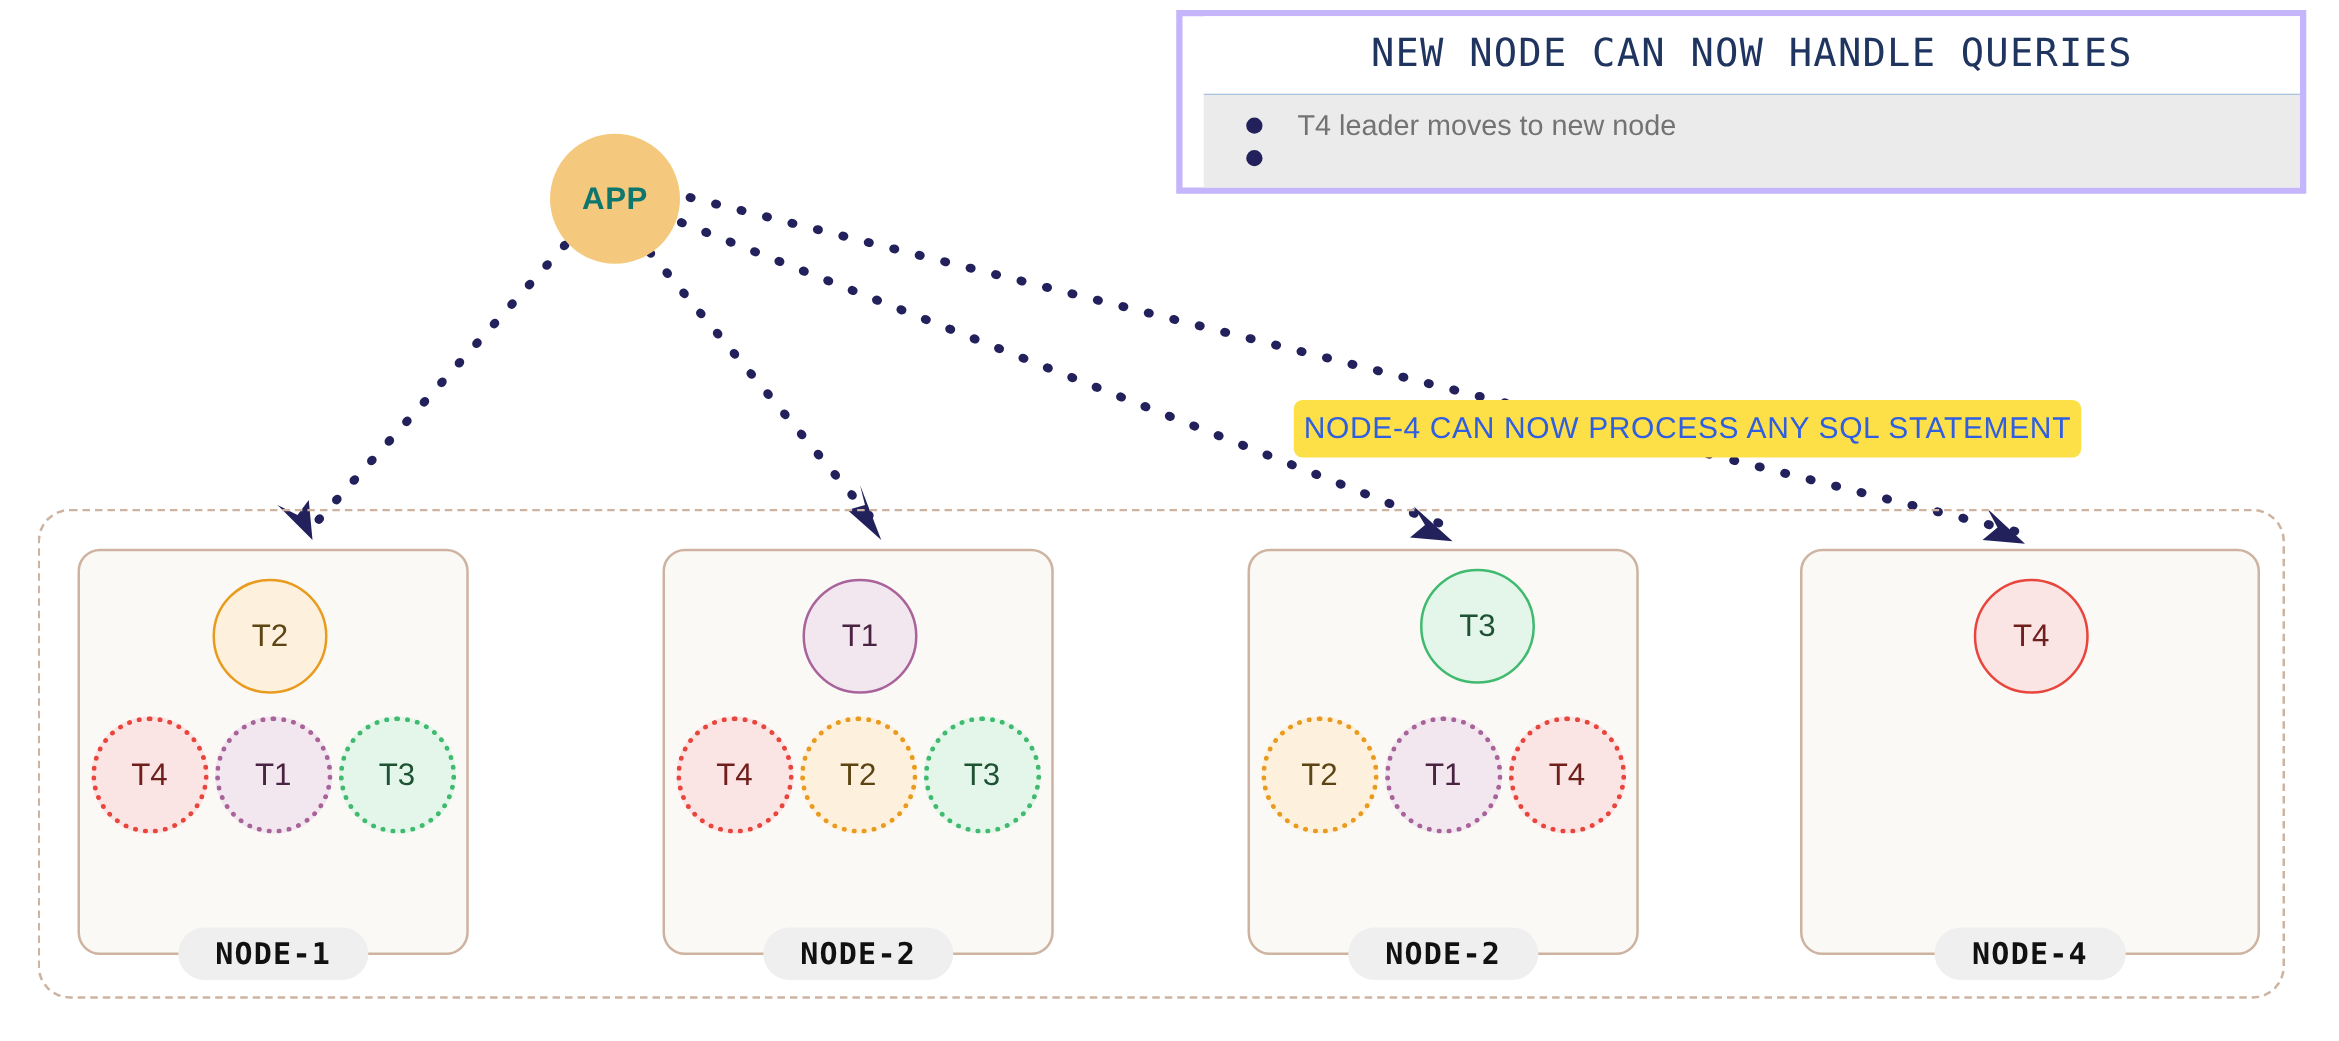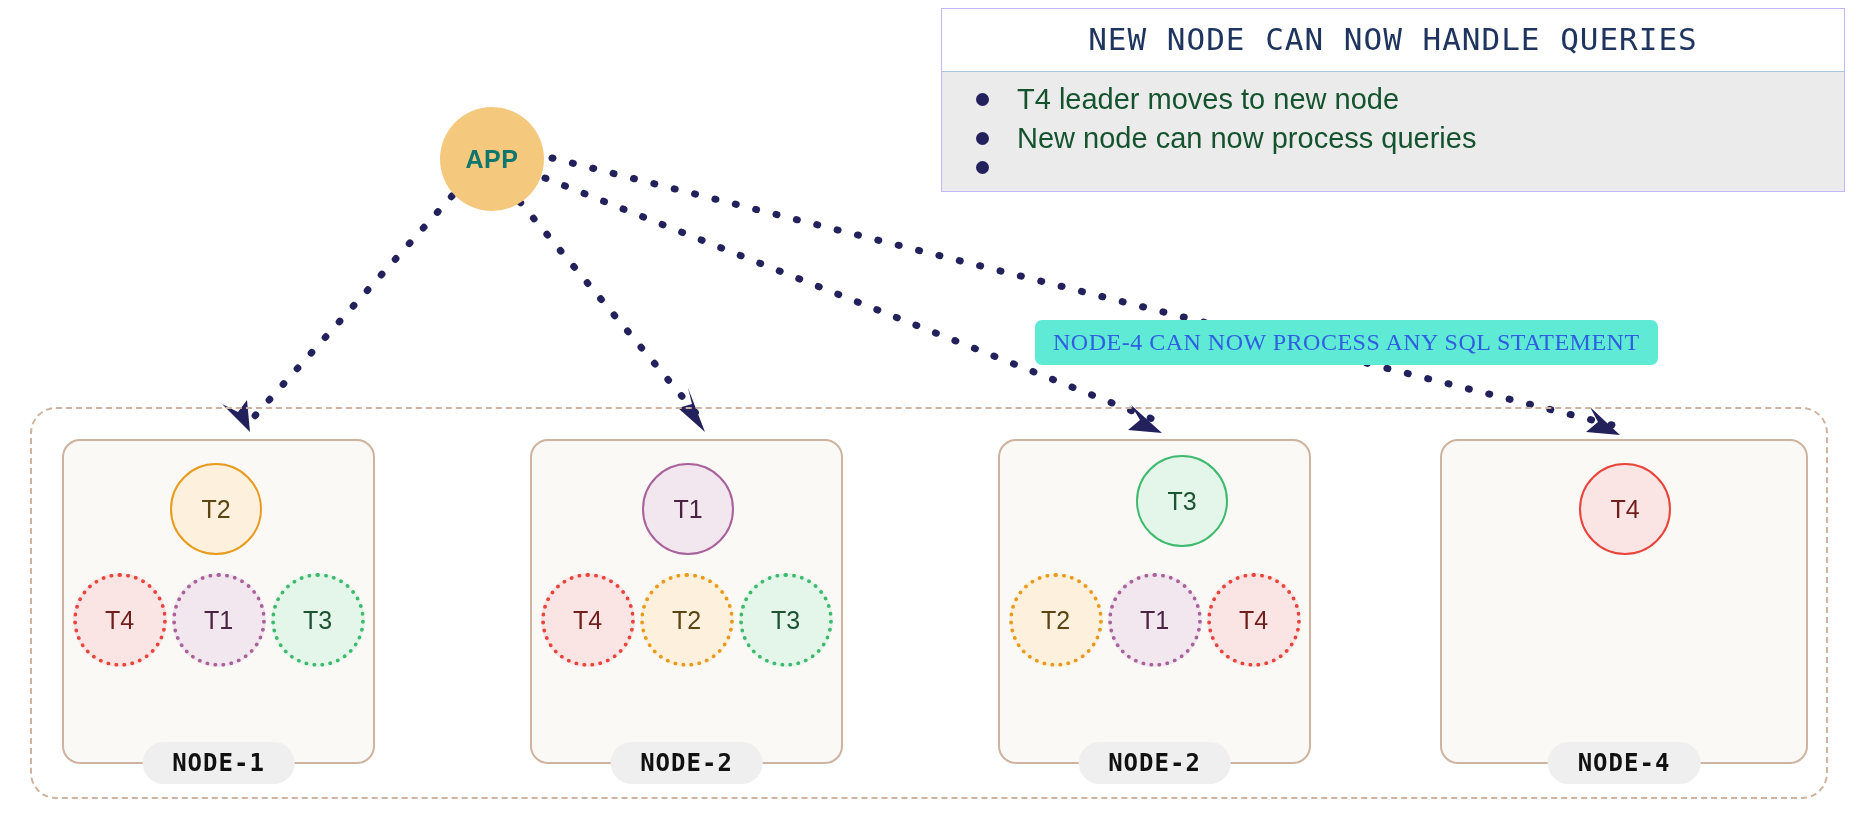--- a/index.html
+++ b/index.html
@@ -129,24 +129,25 @@
     font-size: 25px;
     box-sizing: border-box;
   }
 
   
   #callout-box {
     position: absolute;
     left: 941px;
     top: 8px;
     width: 904px;
-    border: 1px solid #c4b5fd;
+    border: 5px solid #c4b5fd;
     background: #ffffff;
     box-sizing: border-box;
     z-index: 4;
+    padding-left: 17px;
   }
   #callout-title {
     font-family: "DejaVu Sans Mono", monospace;
     font-size: 31px;
     color: #1f3560;
     text-align: center;
     padding: 12px 10px 14px 10px;
     letter-spacing: 1px;
     background: #ffffff;
   }
@@ -162,33 +163,33 @@
   }
   .callout-bullet {
     width: 13px;
     height: 13px;
     border-radius: 50%;
     background: #22215c;
     flex: 0 0 auto;
     margin-right: 28px;
   }
   .callout-text {
-    font-size: 29px;
-    color: #14532d;
+    font-size: 23px;
+    color: #737373;
   }
 
   
   #sql-banner {
     position: absolute;
     left: 1035px;
     top: 320px;
-    background: #5eead4;
+    background: #fde047;
     border-radius: 7px;
-    padding: 9px 18px;
-    font-family: Liberation Serif, serif;
+    padding: 9px 8px;
+    font-family: Liberation Sans, sans-serif;
     font-size: 24px;
     color: #2f5fe0;
     letter-spacing: 0.5px;
     white-space: nowrap;
     z-index: 4;
   }
 </style>
 </head>
 <body>
 
@@ -278,23 +279,19 @@
 
   <div id="callout-box">
     <div id="callout-title">NEW NODE CAN NOW HANDLE QUERIES</div>
     <div id="callout-body">
       <div class="callout-item">
         <span class="callout-bullet"></span>
         <span class="callout-text">T4 leader moves to new node</span>
       </div>
       <div class="callout-item">
         <span class="callout-bullet"></span>
-        <span class="callout-text">New node can now process queries</span>
-      </div>
-      <div class="callout-item">
-        <span class="callout-bullet"></span>
       </div>
     </div>
   </div>
 
   <div id="sql-banner">NODE-4 CAN NOW PROCESS ANY SQL STATEMENT</div>
 
 </div>
 
 </body></html>

